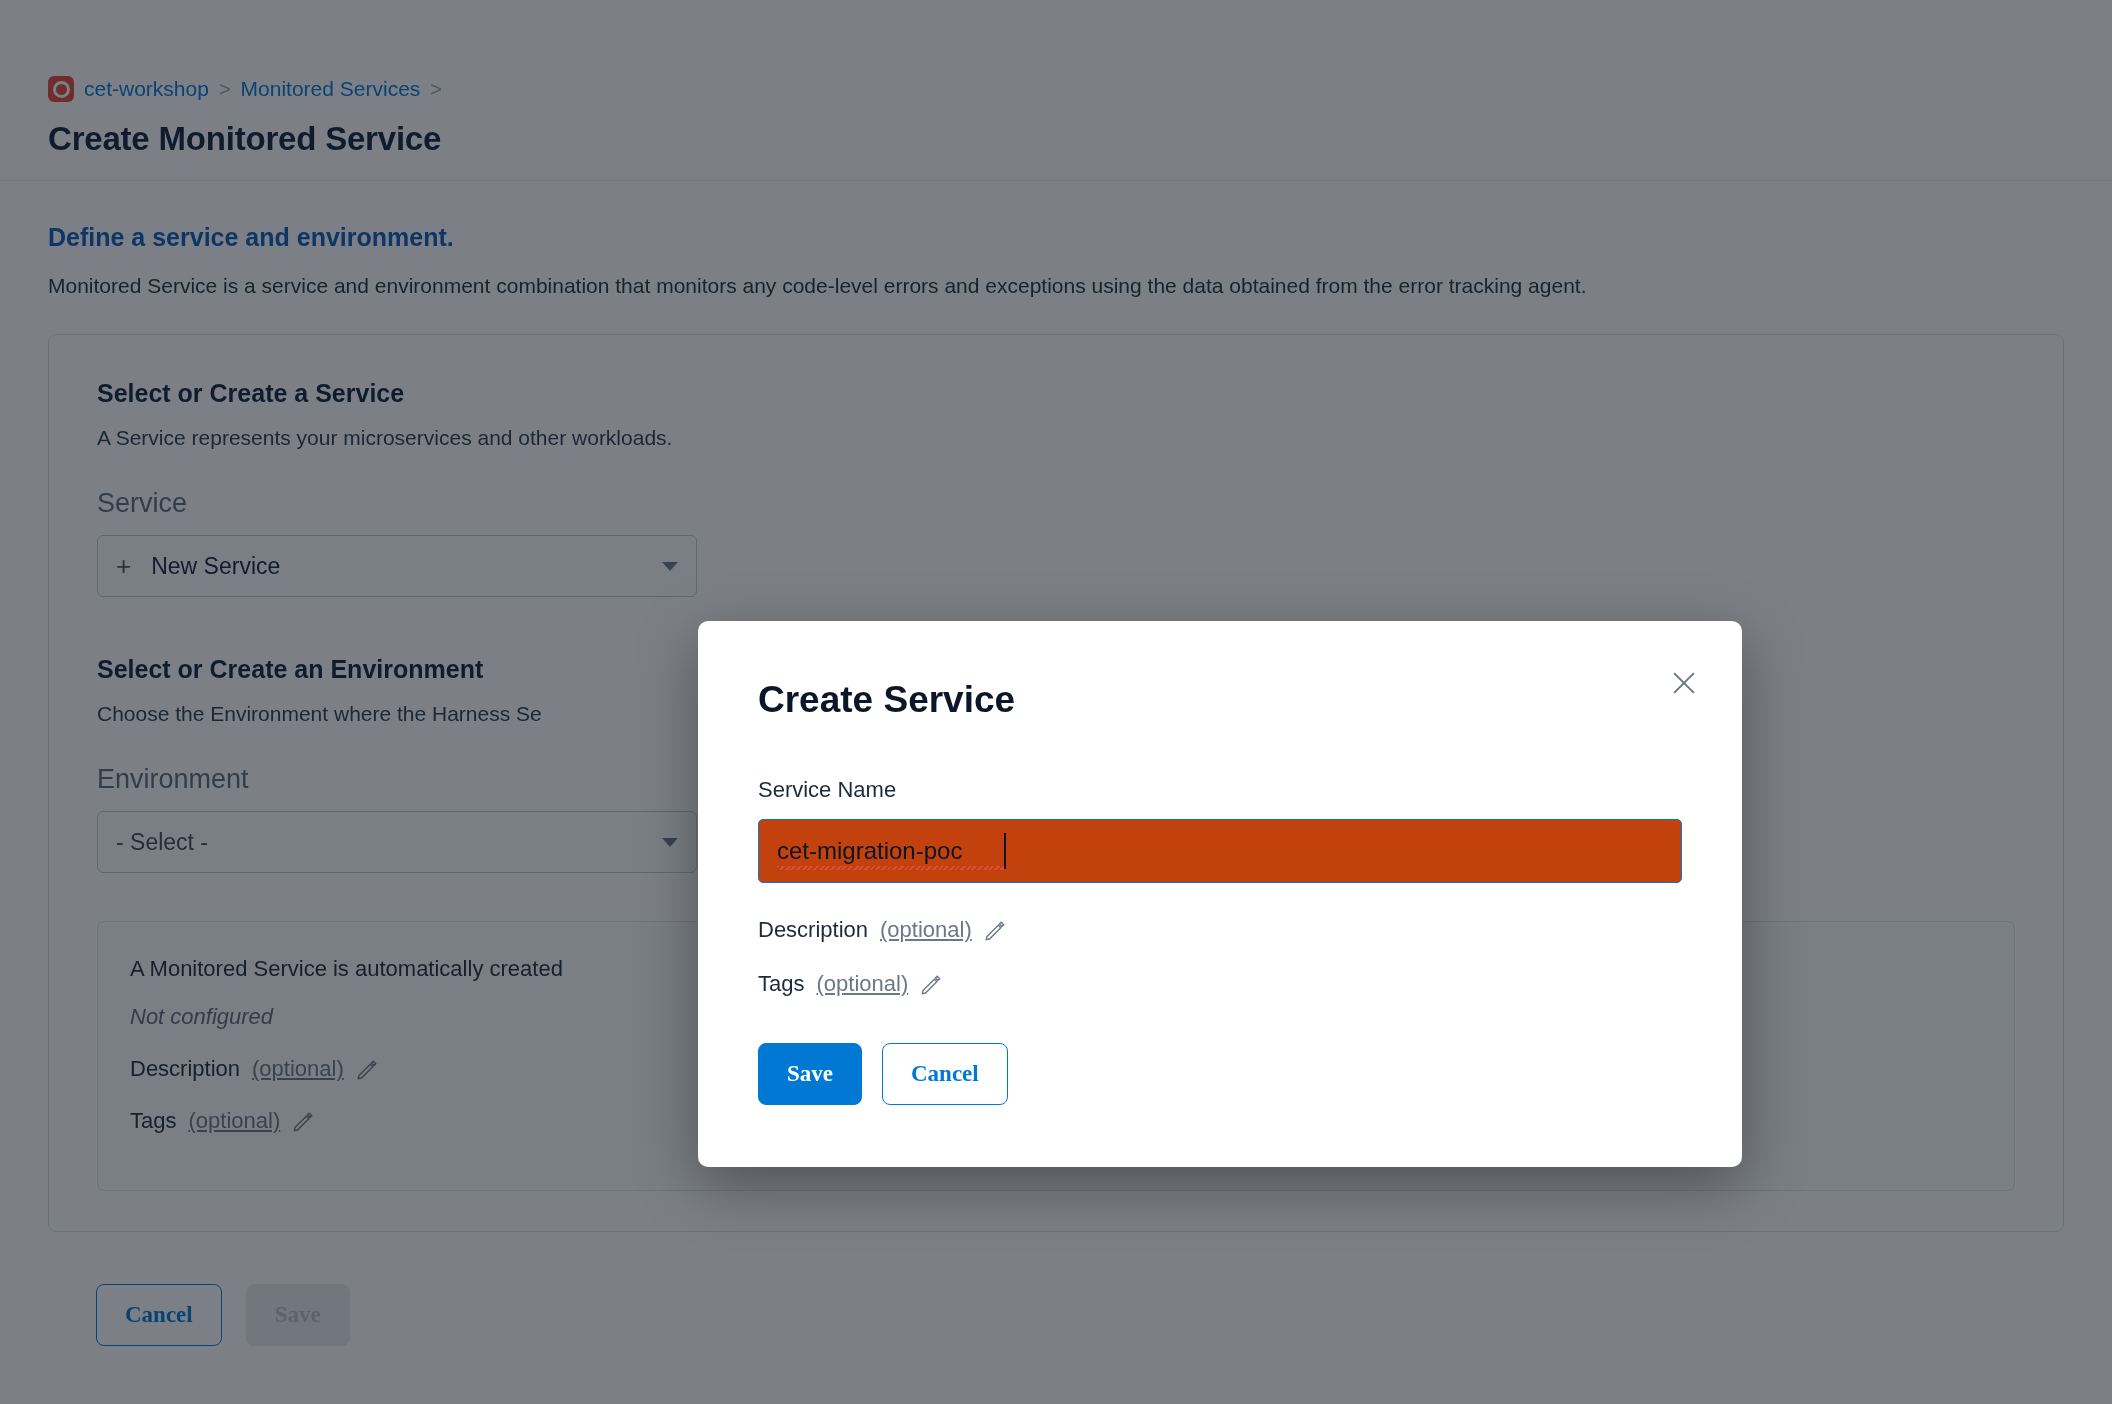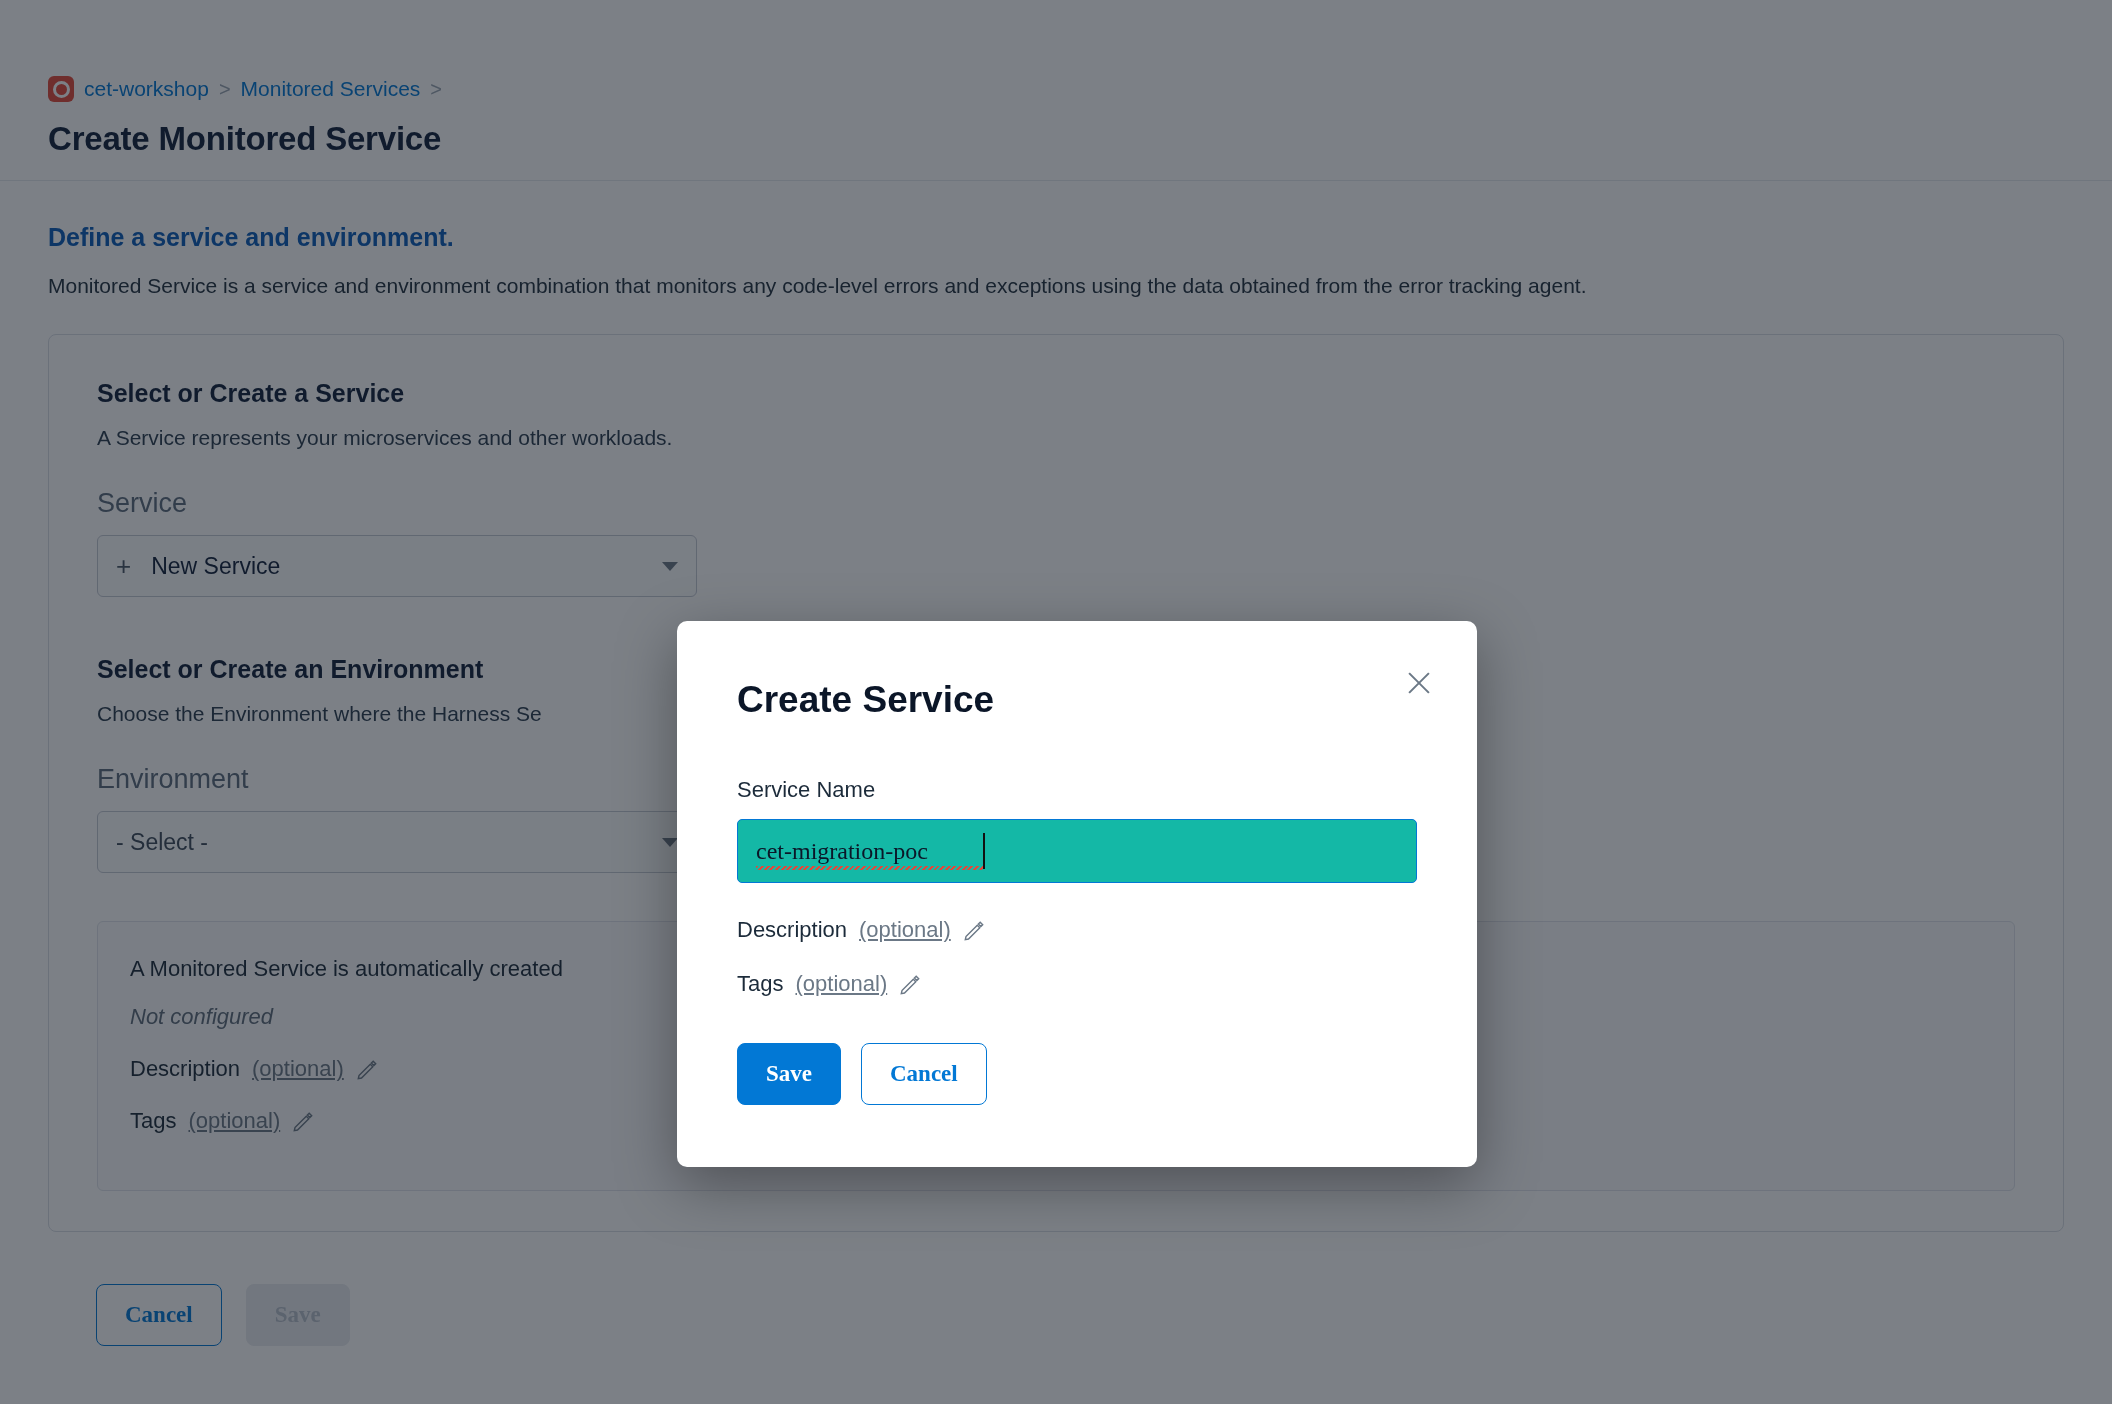--- a/index.html
+++ b/index.html
@@ -186,23 +186,23 @@
   
   #overlay {
     position: absolute;
     inset: 0;
     background: rgba(16, 24, 35, 0.55);
   }
 
   
   #modal {
     position: absolute;
-    left: 677px;
+    left: 698px;
     top: 621px;
-    width: 800px;
+    width: 1044px;
     background: #ffffff;
     border-radius: 10px;
     box-shadow: 0 18px 60px rgba(0,0,0,0.35);
     padding: 58px 60px 62px 60px;
   }
   .modal-title {
     font-size: 37px;
     font-weight: bold;
     color: #0b1628;
     margin-bottom: 56px;
@@ -231,23 +231,23 @@
     margin-bottom: 16px;
   }
   .m-input {
     width: 100%;
     height: 64px;
     border: 1px solid #0278d5;
     border-radius: 5px;
     font-size: 24px;
     color: #0b1628;
     padding: 0 18px;
-    font-family: Liberation Serif, serif;
+    font-family: Liberation Sans, sans-serif;
     outline: none;
-    background: #14b8a6;
+    background: #c2410c;
     position: relative;
   }
   .m-input-wrap { position: relative; margin-bottom: 34px; }
   .spell-underline {
     position: absolute;
     left: 19px;
     bottom: 13px;
     width: 228px;
     height: 4px;
     background-image: repeating-linear-gradient(

